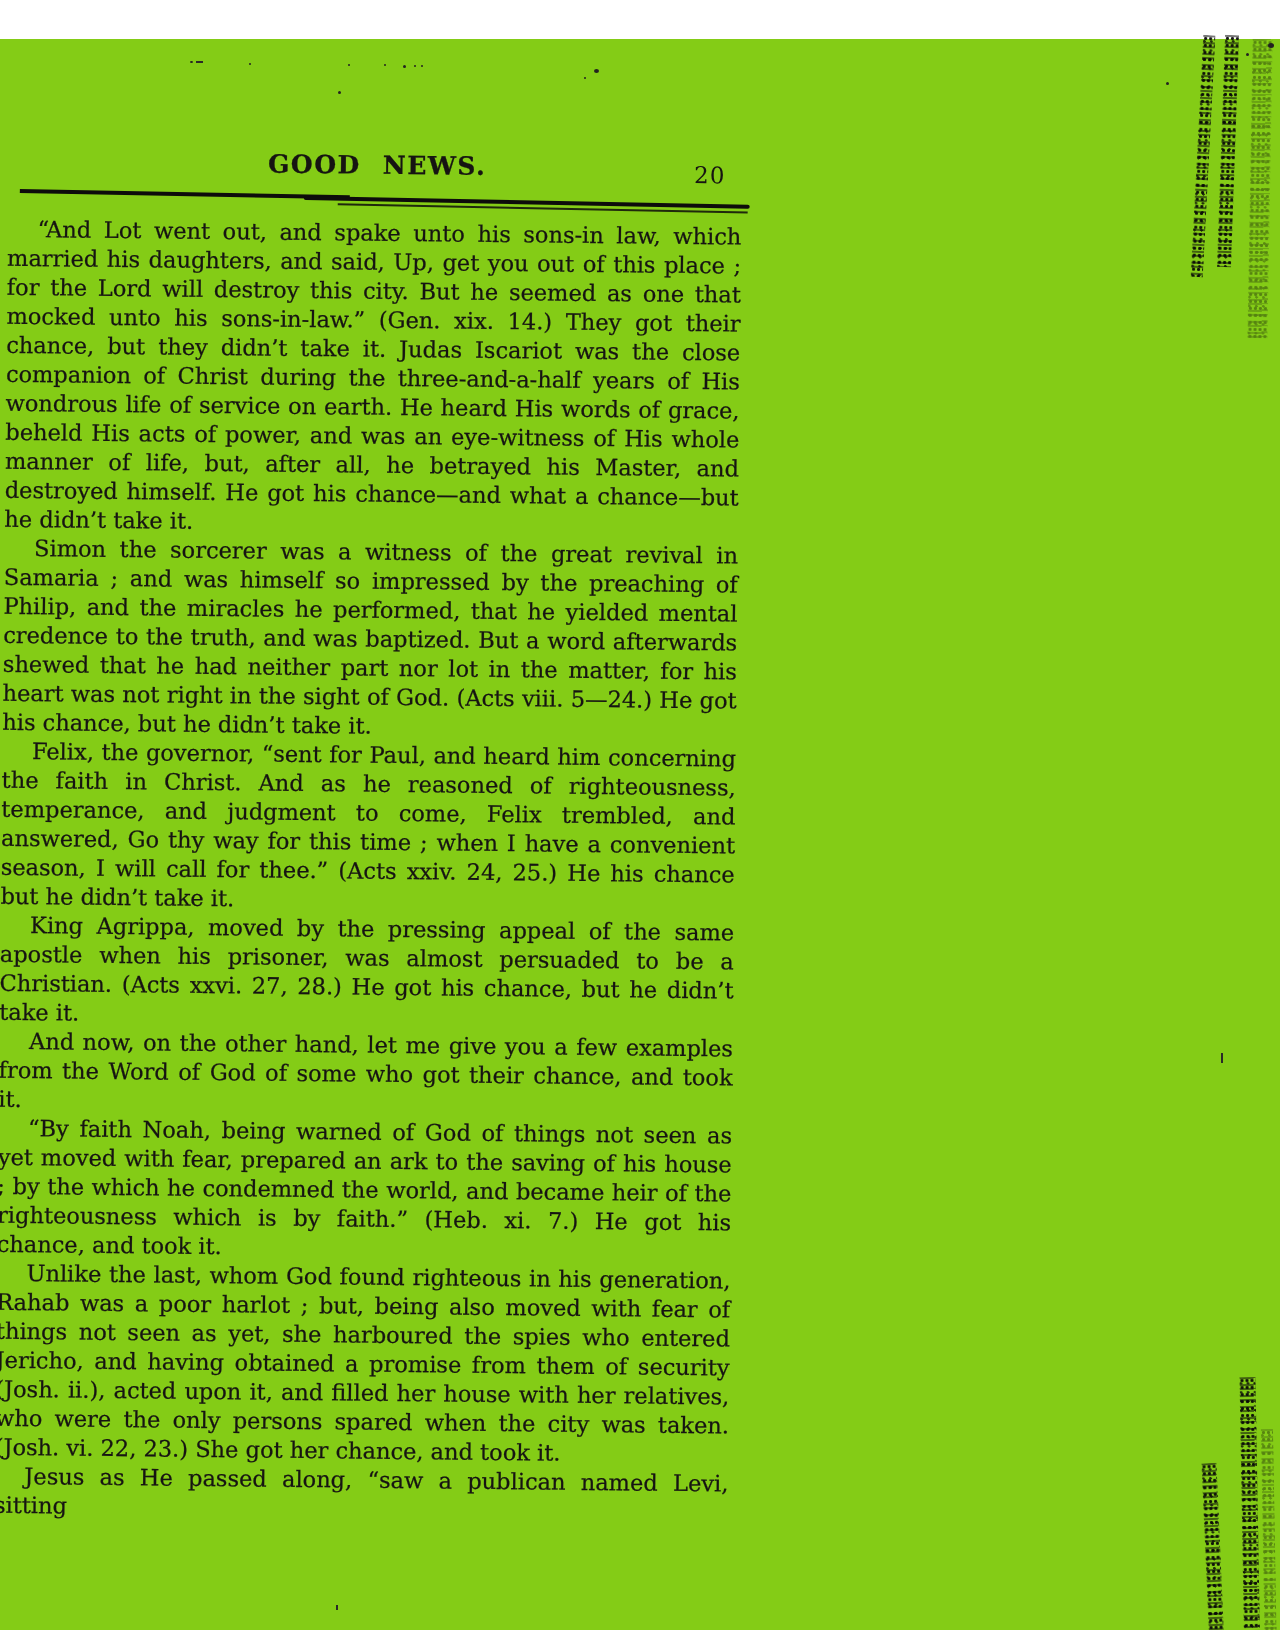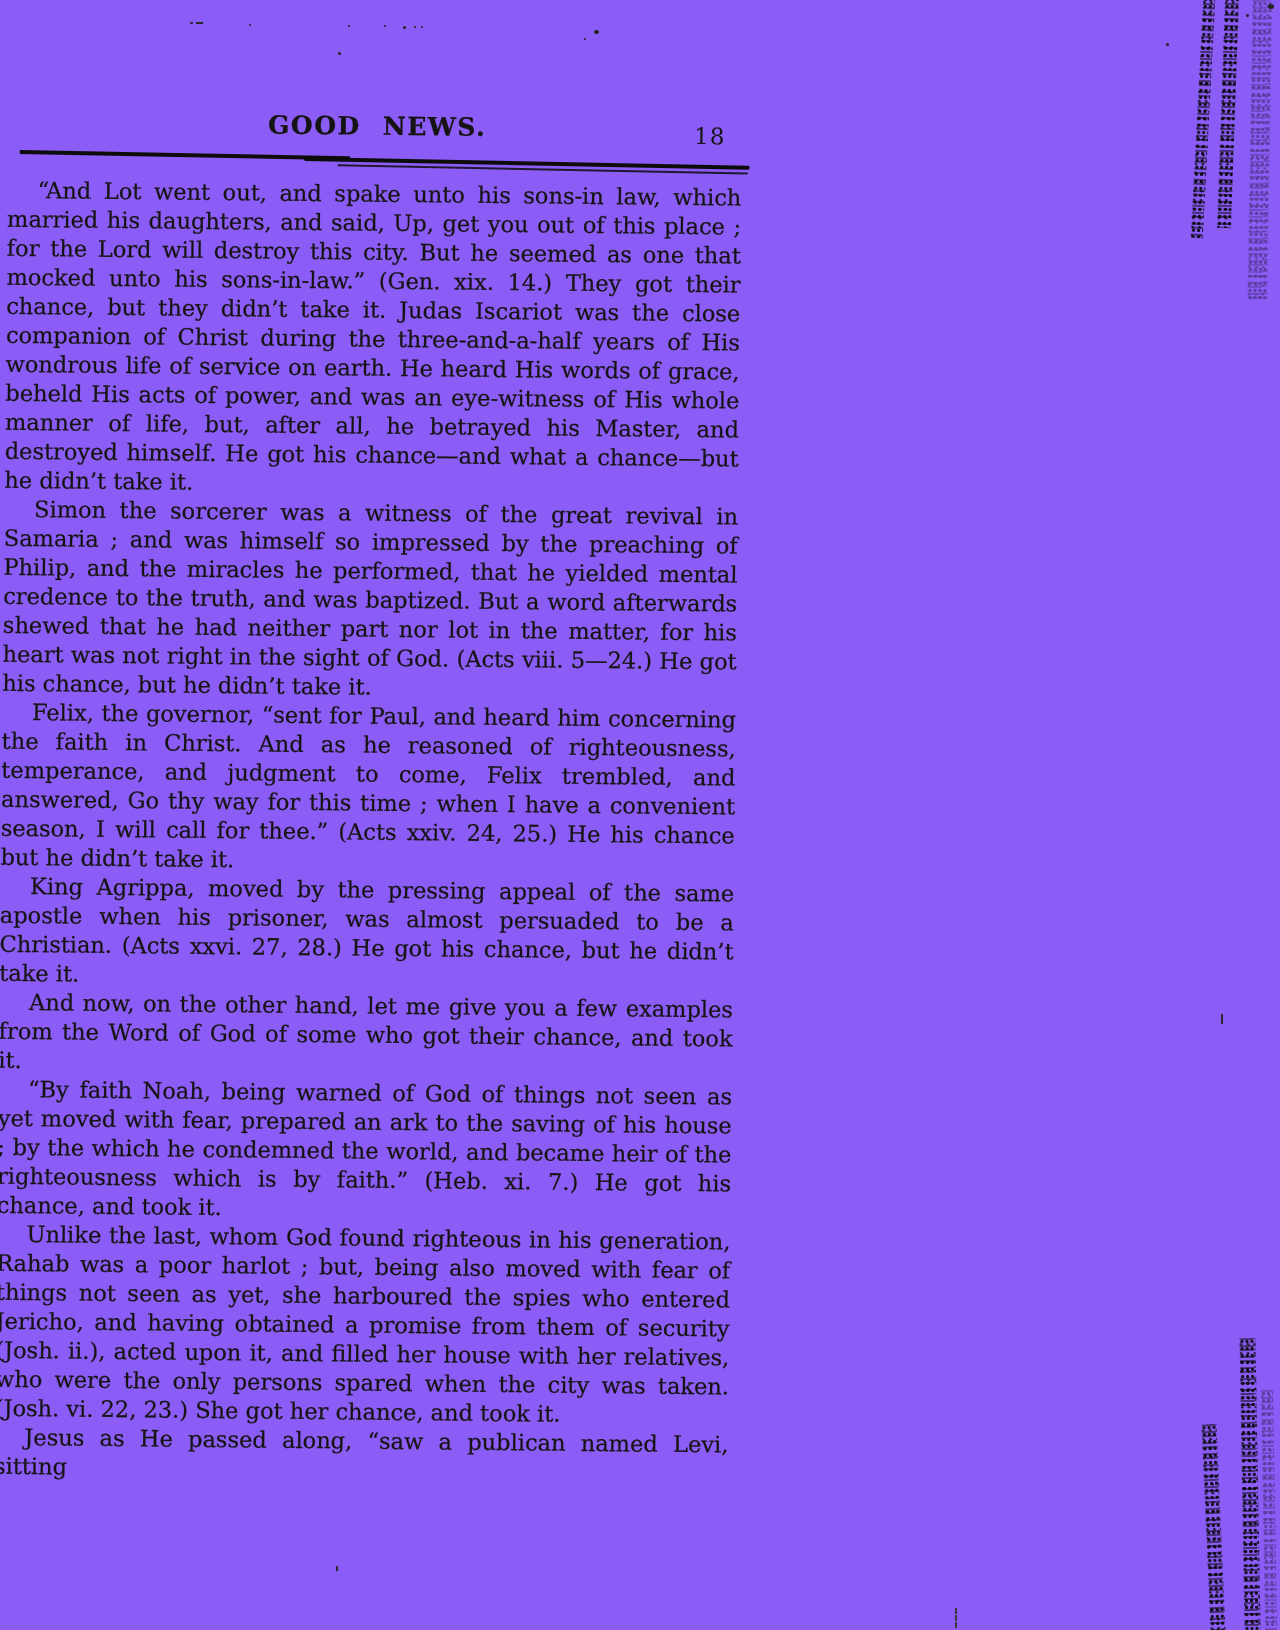--- a/index.html
+++ b/index.html
@@ -2,21 +2,21 @@
 <html><head>
 <meta charset="utf-8">
 <title>Scanned page</title>
 <style>
   html,body{margin:0;padding:0;}
   body{
     width:1280px;height:1630px;position:relative;overflow:hidden;
     background:#ffffff;
     font-family:"DejaVu Serif","Liberation Serif",serif;
   }
-  .sheet{position:absolute;inset:0;background:#8b5cf6;}
+  .sheet{position:absolute;inset:0;background:#84cc16;margin-top:39px;}
 
   
   .content{
     position:absolute;left:6px;top:0;width:742px;height:1630px;
     transform:rotate(0.6deg);transform-origin:20px 140px;
     color:#161412;
   }
   .masthead-title{
     position:absolute;top:108px;left:0;width:742px;
     text-align:center;font-size:25px;font-weight:bold;
@@ -64,21 +64,21 @@
 </style>
 </head>
 <body>
 
 <div class="sheet">
 
   <div class="content">
 
     <div class="masthead-title">GOOD NEWS.</div>
 
-    <div class="page-number">18</div>
+    <div class="page-number">20</div>
 
     <div>
       <div class="rule-a"></div>
       <div class="rule-b"></div>
       <div class="rule-c"></div>
     </div>
 
     <div class="body-text">
       <p>“And Lot went out, and spake unto his sons-in law, which married his daughters, and said, Up, get you out of this place ; for the Lord will destroy this city. But he seemed as one that mocked unto his sons-in-law.” (Gen. xix. 14.) They got their chance, but they didn’t take it. Judas Iscariot was the close companion of Christ during the three-and-a-half years of His wondrous life of service on earth. He heard His words of grace, beheld His acts of power, and was an eye-witness of His whole manner of life, but, after all, he betrayed his Master, and destroyed himself. He got his chance—and what a chance—but he didn’t take it.</p>
       <p>Simon the sorcerer was a witness of the great revival in Samaria ; and was himself so impressed by the preaching of Philip, and the miracles he performed, that he yielded mental credence to the truth, and was baptized. But a word afterwards shewed that he had neither part nor lot in the matter, for his heart was not right in the sight of God. (Acts viii. 5—24.) He got his chance, but he didn’t take it.</p>

